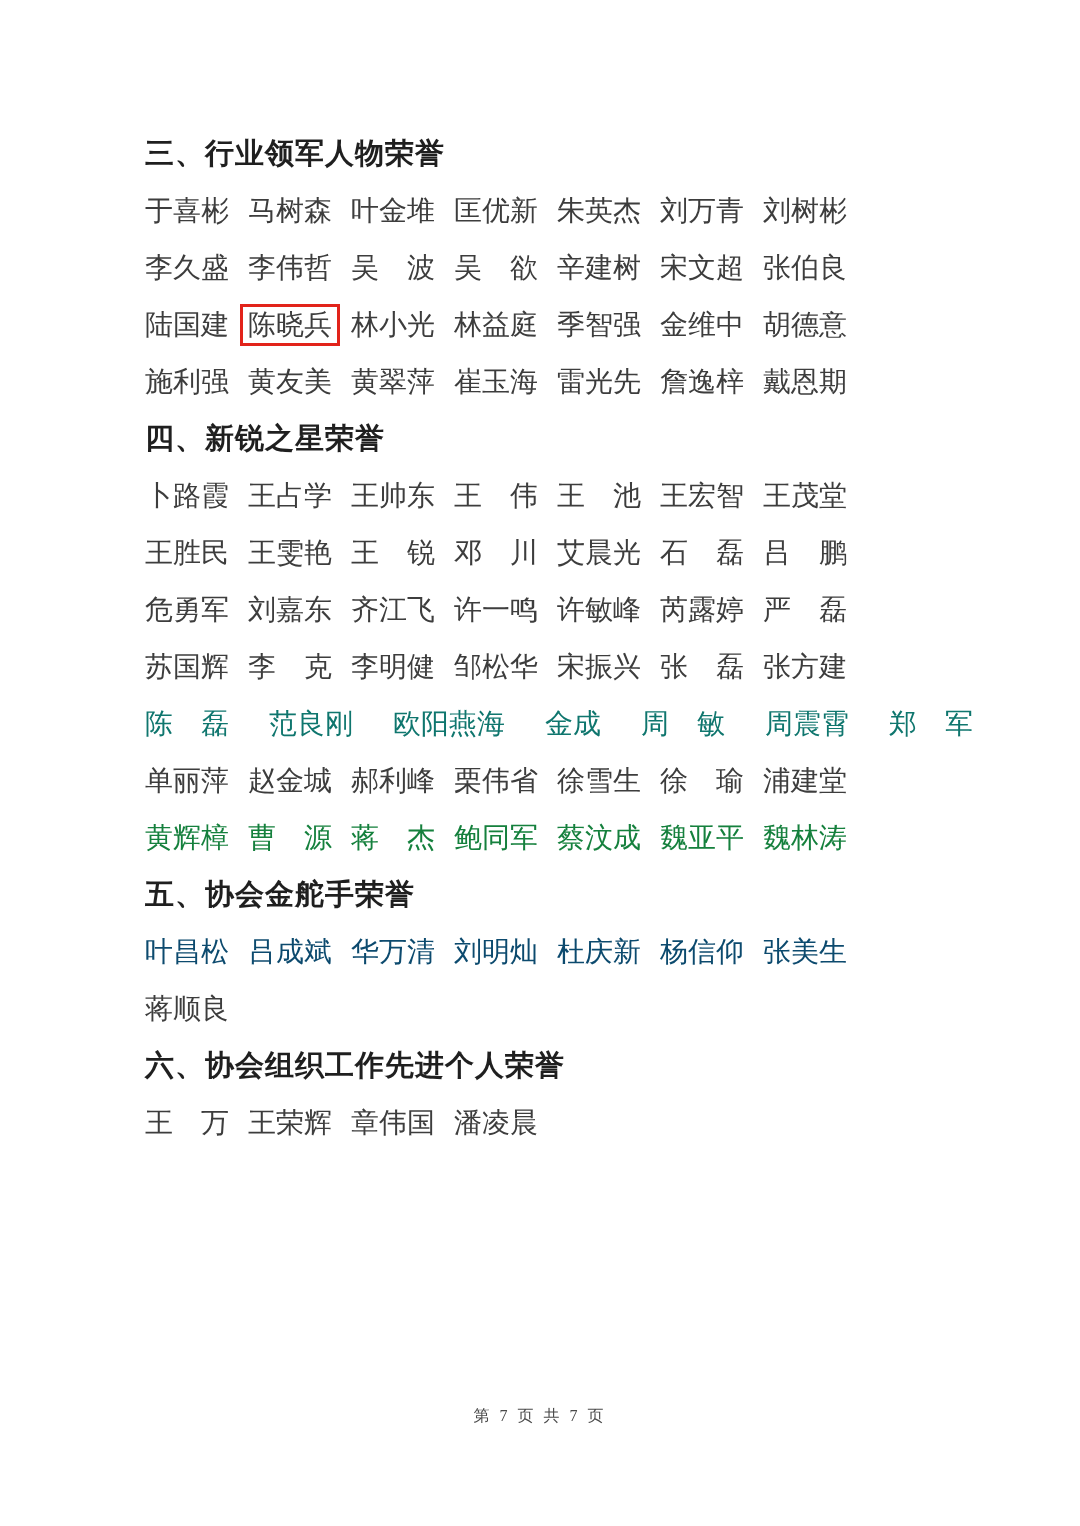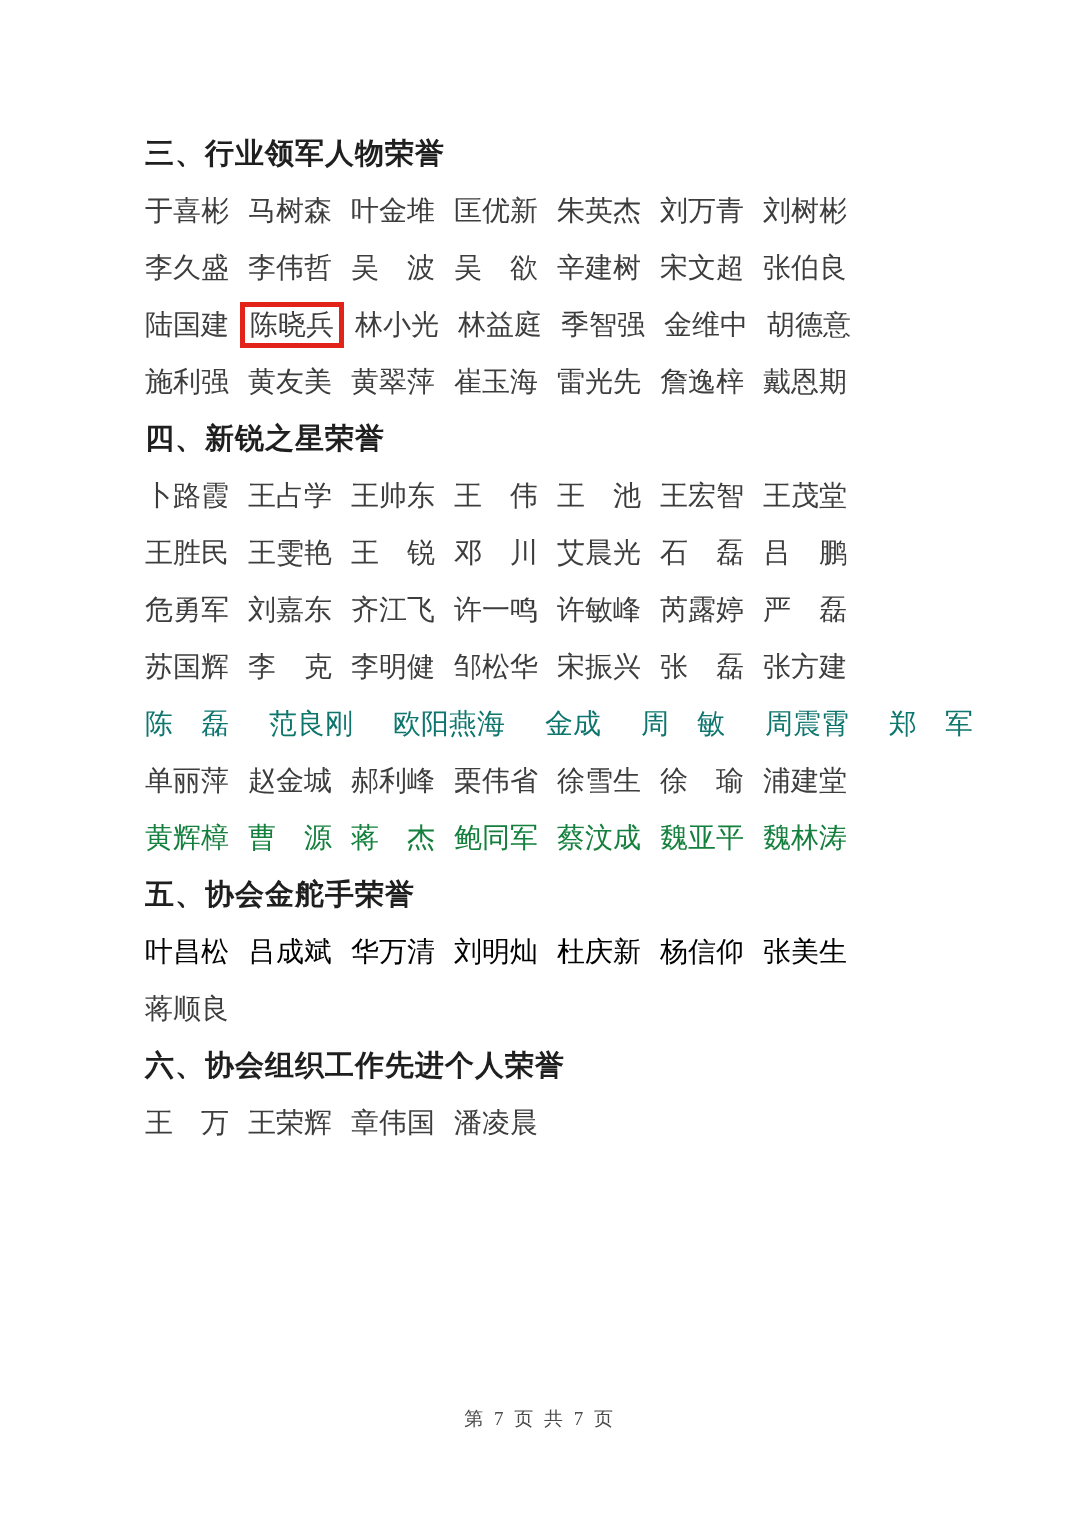--- a/index.html
+++ b/index.html
@@ -39,31 +39,31 @@
     font-size: 28px;
     color: #3d3d3d;
   }
   .name {
     white-space: pre;
   }
   .name.highlighted {
     align-self: center;
     height: 36px;
     line-height: 36px;
-    border: 5px solid #4c1d95;
+    border: 3px solid #4c1d95;
     padding: 0 5px;
     margin: 0 -8px;
   }
   .footer {
     position: absolute;
     left: 0;
     right: 0;
     top: 1406px;
     text-align: center;
-    font-size: 19px;
+    font-size: 16px;
     color: #4a4a4a;
     letter-spacing: 3px;
   }
 </style>
 </head>
 <body>
 
 <div class="page">
   <div id="content">
       <div class="heading" style="color: rgb(31, 31, 31);">三、行业领军人物荣誉</div>
@@ -161,21 +161,21 @@
       <div class="name-row" style="color: #15803d;">
         <span class="name">黄辉樟</span>
         <span class="name">曹　源</span>
         <span class="name">蒋　杰</span>
         <span class="name">鲍同军</span>
         <span class="name">蔡汶成</span>
         <span class="name">魏亚平</span>
         <span class="name">魏林涛</span>
       </div>
       <div class="heading" style="color: rgb(31, 31, 31);">五、协会金舵手荣誉</div>
-      <div class="name-row" style="color: #000000;">
+      <div class="name-row" style="color: #0c4a6e;">
         <span class="name">叶昌松</span>
         <span class="name">吕成斌</span>
         <span class="name">华万清</span>
         <span class="name">刘明灿</span>
         <span class="name">杜庆新</span>
         <span class="name">杨信仰</span>
         <span class="name">张美生</span>
       </div>
       <div class="name-row" style="color: rgb(61, 61, 61);">
         <span class="name">蒋顺良</span>

